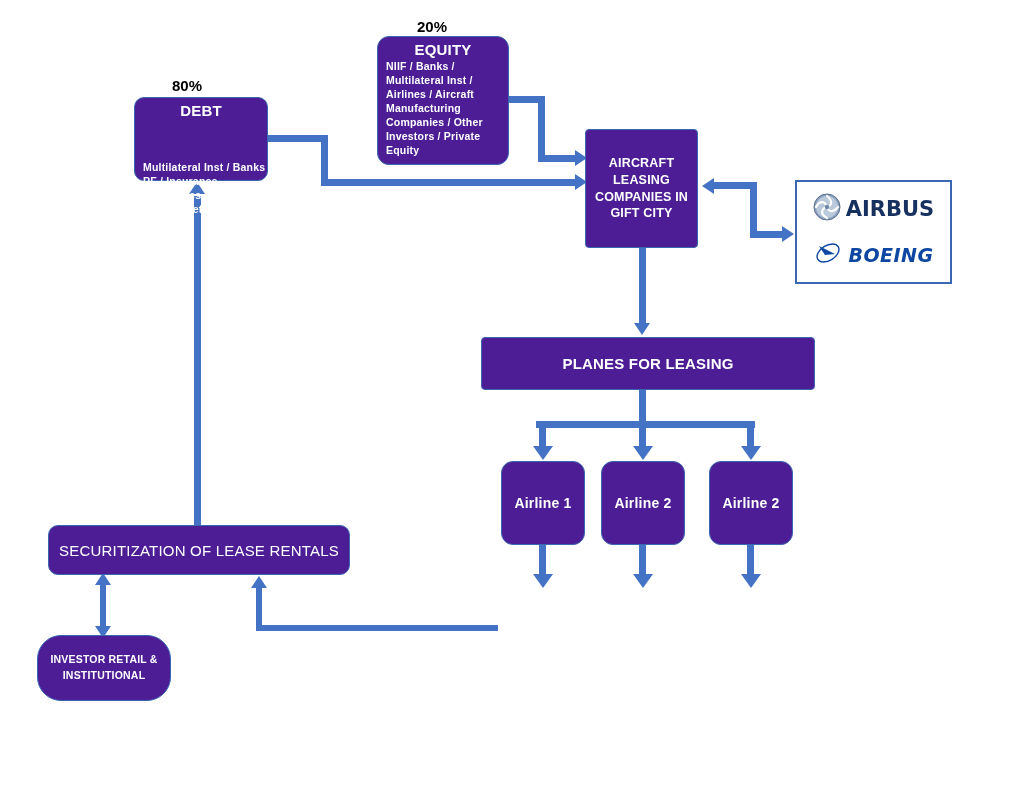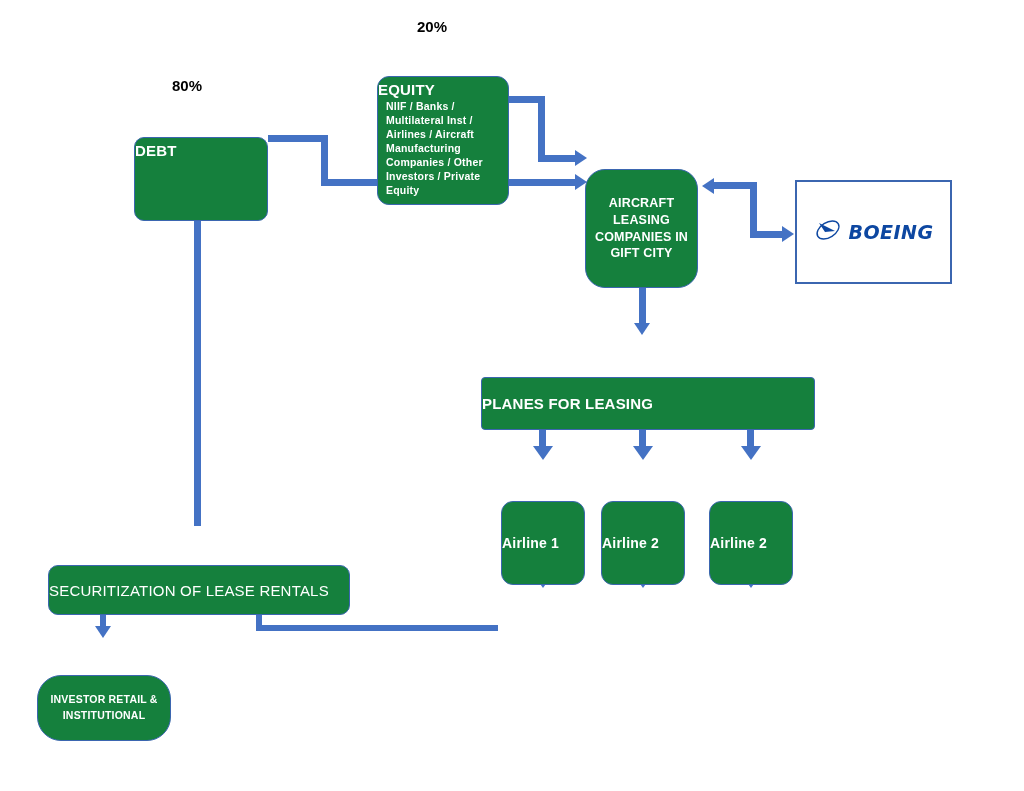--- a/index.html
+++ b/index.html
@@ -1,49 +1,48 @@
 <!DOCTYPE html>
 <html><head>
 <meta charset="utf-8">
 <style>
   html, body { margin:0; padding:0; background:#ffffff; }
   body { width:1024px; height:791px; font-family:"Liberation Sans", sans-serif; }
   #stage { position:relative; width:1024px; height:791px; overflow:hidden; background:#ffffff; }
 
   .box {
     position:absolute;
-    background:#15803d;
+    background:#4c1d95;
     border:1px solid #3b66b0;
     border-radius:12px;
     color:#ffffff;
     box-sizing:border-box;
     display:flex;
     flex-direction:column;
-    align-items:flex-start;
+    align-items:center;
     justify-content:center;
     text-align:center;
     font-weight:bold;
     letter-spacing:0.2px;
-    margin-top:40px;
   }
   .box .title { font-weight:bold; }
   .box .body  { font-weight:bold; line-height:1.33; }
 
   
   #box-debt { left:134px; top:97px; width:134px; height:84px; border-radius:10px;
               justify-content:flex-start; padding-top:4px;gap:40px; }
   #box-debt .title { font-size:15px; margin-bottom:2px; }
   #box-debt .body  { font-size:10.5px; text-align:left; width:100%; padding-left:8px; box-sizing:border-box; }
 
   #box-equity { left:377px; top:36px; width:132px; height:129px; border-radius:12px;
                 justify-content:flex-start; padding-top:4px; }
   #box-equity .title { font-size:15px; margin-bottom:2px; }
   #box-equity .body  { font-size:10.5px; text-align:left; width:100%; padding-left:8px; box-sizing:border-box; }
 
-  #box-alc { left:585px; top:129px; width:113px; height:119px; border-radius:20px; }
+  #box-alc { left:585px; top:129px; width:113px; height:119px; border-radius:4px; }
   #box-alc .body { font-size:12.5px; line-height:1.35; }
 
   #box-planes { left:481px; top:337px; width:334px; height:53px; border-radius:4px; }
   #box-planes .title { font-size:15px; }
 
   .airline { top:461px; width:84px; height:84px; border-radius:12px; }
   #box-airline-1 { left:501px; }
   #box-airline-2 { left:601px; }
   #box-airline-3 { left:709px; }
   .airline .title { font-size:14px; }
@@ -142,20 +141,21 @@
 
   <div class="ln" style="left:100px; top:583px; width:6px; height:47px;"></div>
   <div class="ar ar-up" style="left:95px; top:573px;"></div>
   <div class="ar ar-down" style="left:95px; top:626px;"></div>
 
   <div class="pct" id="pct-debt">80%</div>
   <div class="pct" id="pct-equity">20%</div>
 
   <div class="box" id="box-debt">
     <div class="title">DEBT</div>
+    <div class="body">Multilateral Inst / Banks PF / Insurance Companies / Pension Funds / Retail / EXIM</div>
   </div>
 
   <div class="box" id="box-equity">
     <div class="title">EQUITY</div>
     <div class="body">NIIF / Banks / Multilateral Inst / Airlines / Aircraft Manufacturing Companies / Other Investors / Private Equity</div>
   </div>
 
   <div class="box" id="box-alc">
     <div class="body">AIRCRAFT LEASING COMPANIES IN GIFT CITY</div>
   </div>
@@ -178,20 +178,39 @@
   <div class="box" id="box-securitization">
     <div class="title">SECURITIZATION OF LEASE RENTALS</div>
   </div>
 
   <div class="box" id="box-investor">
     <div class="body">INVESTOR RETAIL &amp; INSTITUTIONAL</div>
   </div>
 
   <div id="logo-panel">
 
+    <div class="logo-row">
+      <span>
+        <svg width="28" height="28" viewBox="0 0 28 28">
+          <defs>
+            <radialGradient id="abGrad" cx="38%" cy="32%" r="72%">
+              <stop offset="0%" stop-color="#e9eef6"></stop>
+              <stop offset="55%" stop-color="#9fb3cc"></stop>
+              <stop offset="100%" stop-color="#4d6versus"></stop>
+            </radialGradient>
+          </defs>
+          <circle cx="14" cy="14" r="13" fill="#8ca2bd" stroke="#5a6f8c" stroke-width="1"></circle>
+          <circle cx="14" cy="14" r="11" fill="#b9c8da"></circle>
+          <path d="M14 3 C19 7 20 12 14 14 C8 16 7 21 14 25" fill="none" stroke="#ffffff" stroke-width="2.2" stroke-linecap="round"></path>
+          <path d="M25 14 C21 19 16 20 14 14 C12 8 7 7 3 14" fill="none" stroke="#ffffff" stroke-width="2.2" stroke-linecap="round"></path>
+          <circle cx="14" cy="14" r="2.2" fill="#6d87a6"></circle>
+        </svg>
+      </span>
+      <span class="logo-text-airbus">AIRBUS</span>
+    </div>
 
     <div class="logo-row">
       <span>
         <svg width="30" height="28" viewBox="0 0 30 28">
           <ellipse cx="15" cy="14" rx="12" ry="7.5" transform="rotate(-32 15 14)" fill="none" stroke="#0d47a1" stroke-width="1.4"></ellipse>
           <path d="M6 7 L22 15 L12 16 L16 22 Z" fill="#0d47a1"></path>
         </svg>
       </span>
       <span class="logo-text-boeing">BOEING</span>
     </div>

